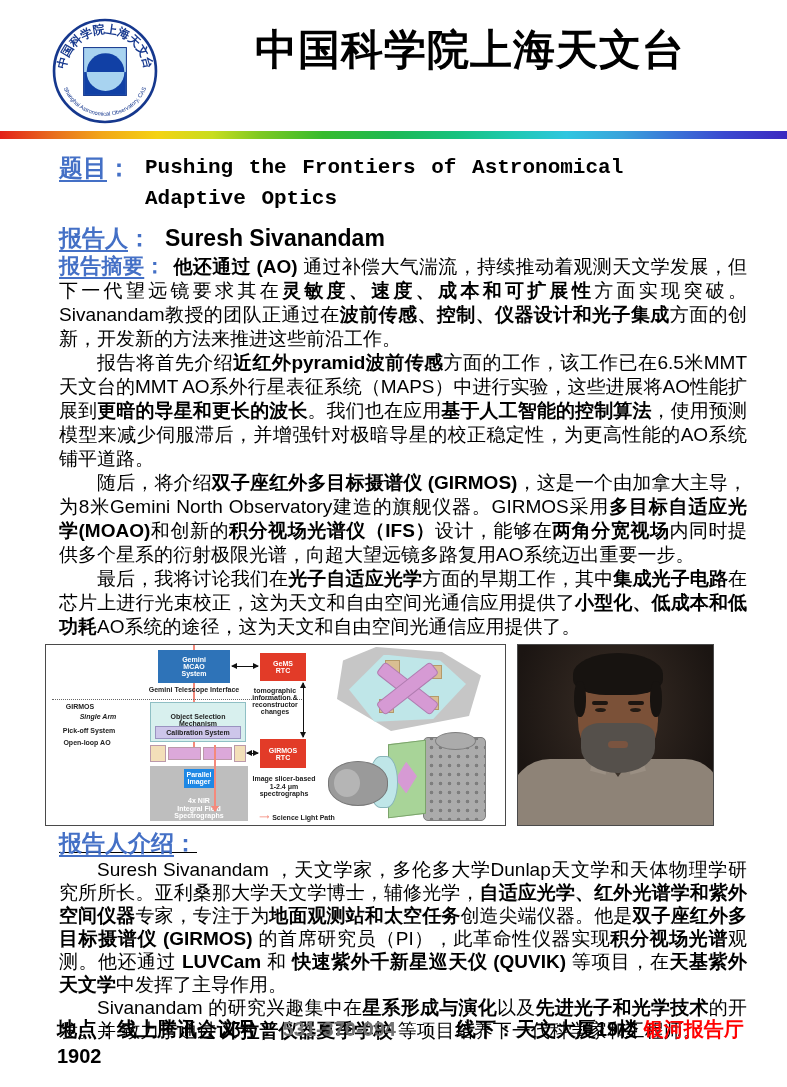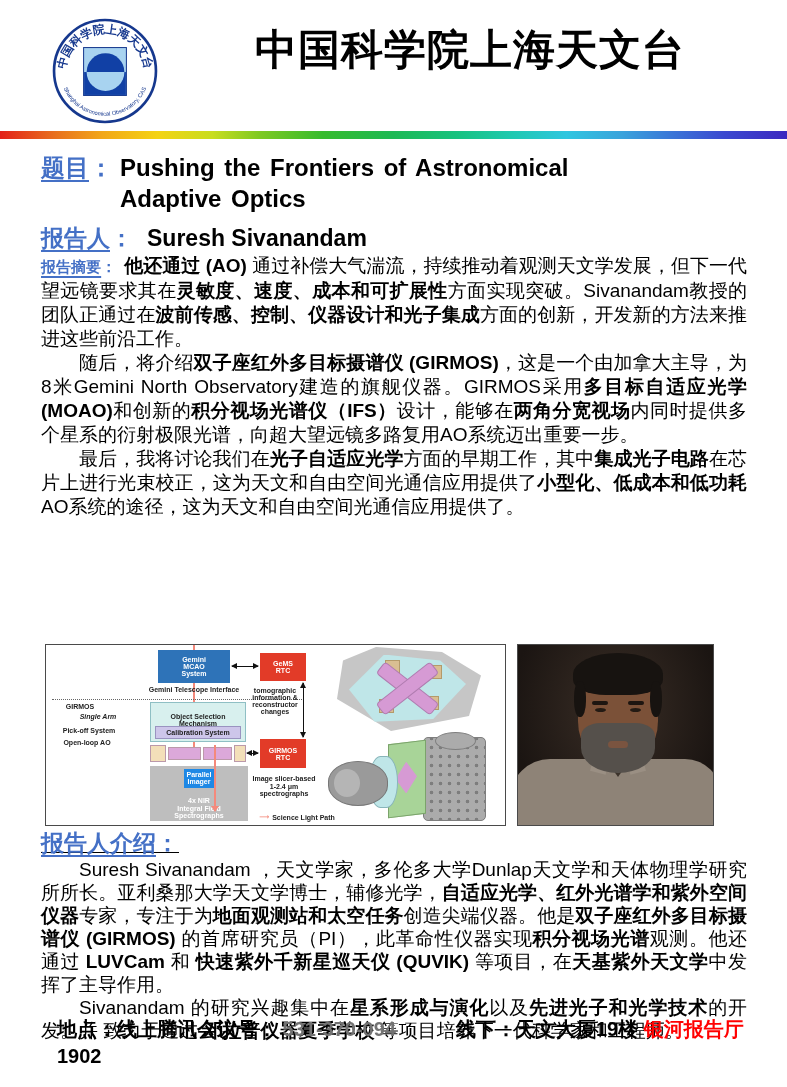--- a/index.html
+++ b/index.html
@@ -12,42 +12,42 @@
   .logo { position:absolute; left:52px; top:18px; width:106px; height:106px; }
   .header-titles { position:absolute; left:175px; top:26px; width:590px; text-align:center; }
   .org-name { font-size:42px; font-weight:bold; letter-spacing:1px; line-height:48px; }
   .series-line { font-size:27px; font-weight:bold; margin-top:7px; }
   .rainbow { position:absolute; left:0; top:131px; width:787px; height:8px;
     background:linear-gradient(90deg,#e32119 0%,#e8701e 7%,#f2a718 13%,#f4d313 20%,
       #c8dd1f 27%,#7ec922 33%,#36bb2d 41%,#1db954 50%,#17c27f 58%,#1fc9b0 65%,
       #2fc6e0 72%,#3aa3dc 79%,#3a78d8 85%,#3b49d0 92%,#3c28c0 100%); }
 
   
-  .sec { position:absolute; left:41px; right:40px; }
+  .sec { position:absolute; left:59px; right:40px; }
   .lbl { color:var(--accent-blue,#4470C6); font-weight:bold; white-space:nowrap; }
   .lbl .u { text-decoration:underline; text-decoration-thickness:2px; text-underline-offset:4px; }
 
   
   .sec-title { top:152px; display:flex; }
   .sec-title .lbl { font-size:24px; line-height:31px; }
-  .title-en { font-size:24px; font-weight:bold; line-height:31px; margin-left:7px;
-              white-space:pre-line; word-spacing:3px; }
+  .title-en { font-size:21px; font-weight:bold; line-height:31px; margin-left:14px;
+              white-space:pre-line; word-spacing:3px;font-family:Liberation Mono, monospace; }
   .sec-speakers { top:223px; height:32px; font-size:23px; }
   .sec-speakers .lbl { font-size:23px; }
   .speaker-name { font-weight:bold; margin-left:14px; }
   .host-group { position:absolute; left:473px; top:0; }
   .host-name { color:var(--accent-blue,#4470C6); margin-left:12px; }
 
   
   .bodytext { font-size:19px; line-height:24px; text-align:justify; }
   .bodytext p { margin:0; }
   .bodytext p.ind { text-indent:2em; }
   .bodytext .b { font-weight:bold; }
   .sec-abstract { top:254px; }
-  .sec-abstract .lbl { font-size:15px; margin-right:8px; }
+  .sec-abstract .lbl { font-size:21px; margin-right:8px; }
   .sec-intro-h { top:828px;text-decoration:underline; }
   .sec-intro-h .lbl { font-size:23px; }
   .sec-intro { top:858px; line-height:23px; }
 
   
   .sec-figure { top:644px; left:45px; right:auto; display:flex; gap:11px; }
   .diagram-box { width:461px; height:182px; border:1px solid #4a4a4a; position:relative;
                  background:#fff; overflow:hidden; }
   .diagram-box .nd { position:absolute; font-size:7px; font-weight:bold; color:#222;
                      white-space:pre-line; text-align:center;
@@ -192,20 +192,21 @@
     <div class="title-en">Pushing the Frontiers of Astronomical
 Adaptive Optics</div>
   </div>
 
   <div class="sec sec-speakers">
     <span class="lbl"><span class="u">报告人</span><span>：</span></span><span class="speaker-name">Suresh Sivanandam</span>
   </div>
 
   <div class="sec sec-abstract bodytext">
     <p><span class="lbl"><span class="u">报告摘要</span><span>：</span></span><span><span class="b">他还通过 (AO) </span><span>通过补偿大气湍流，持续推动着观测天文学发展，但下一代望远镜要求其在</span><span class="b">灵敏度、速度、成本和可扩展性</span><span>方面实现突破。Sivanandam教授的团队正通过在</span><span class="b">波前传感、控制、仪器设计和光子集成</span><span>方面的创新，开发新的方法来推进这些前沿工作。</span></span></p>
+    <p class="ind"><span>报告将首先介绍</span><span class="b">近红外pyramid波前传感</span><span>方面的工作，该工作已在6.5米MMT天文台的MMT AO系外行星表征系统（MAPS）中进行实验，这些进展将AO性能扩展到</span><span class="b">更暗的导星和更长的波长</span><span>。我们也在应用</span><span class="b">基于人工智能的控制算法</span><span>，使用预测模型来减少伺服滞后，并增强针对极暗导星的校正稳定性，为更高性能的AO系统铺平道路。</span></p>
     <p class="ind"><span>随后，将介绍</span><span class="b">双子座红外多目标摄谱仪 (GIRMOS)</span><span>，这是一个由加拿大主导，为8米Gemini North Observatory建造的旗舰仪器。GIRMOS采用</span><span class="b">多目标自适应光学(MOAO)</span><span>和创新的</span><span class="b">积分视场光谱仪（IFS）</span><span>设计，能够在</span><span class="b">两角分宽视场</span><span>内同时提供多个星系的衍射极限光谱，向超大望远镜多路复用AO系统迈出重要一步。</span></p>
     <p class="ind"><span>最后，我将讨论我们在</span><span class="b">光子自适应光学</span><span>方面的早期工作，其中</span><span class="b">集成光子电路</span><span>在芯片上进行光束校正，这为天文和自由空间光通信应用提供了</span><span class="b">小型化、低成本和低功耗</span><span>AO系统的途径，这为天文和自由空间光通信应用提供了。</span></p>
   </div>
 
   <div class="sec sec-figure">
 
     <div class="diagram-box">
       <div class="sciline d-sci1"></div>
       <div class="nd bluebox d-mcao">Gemini
 MCAO

